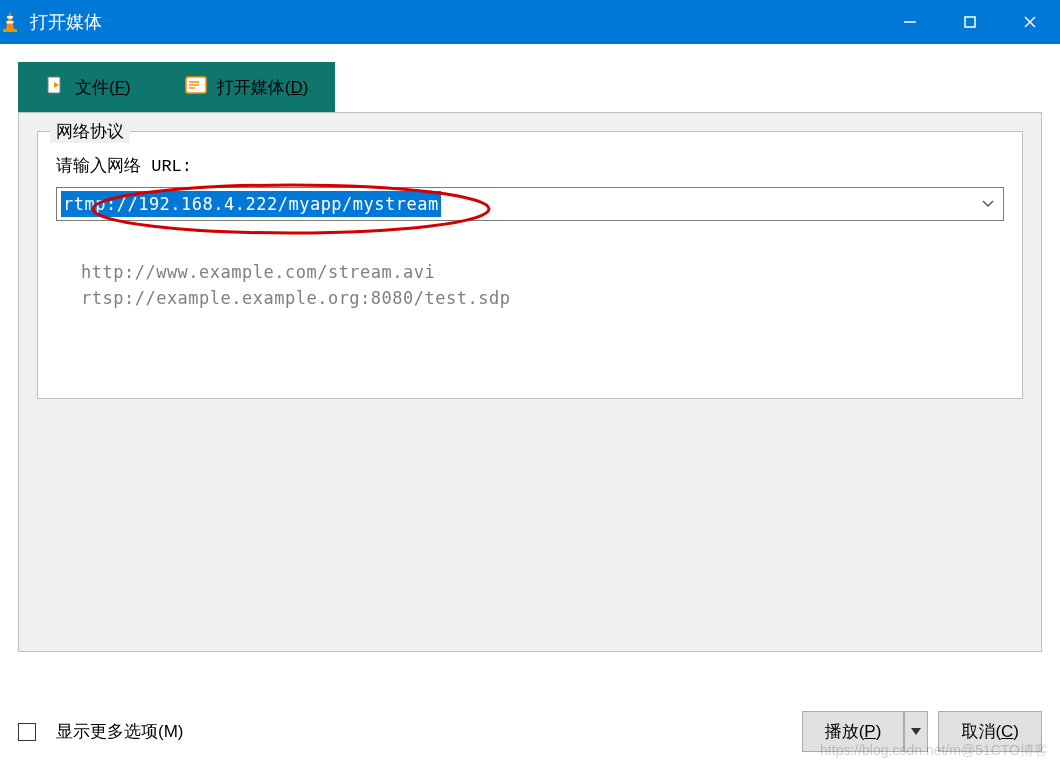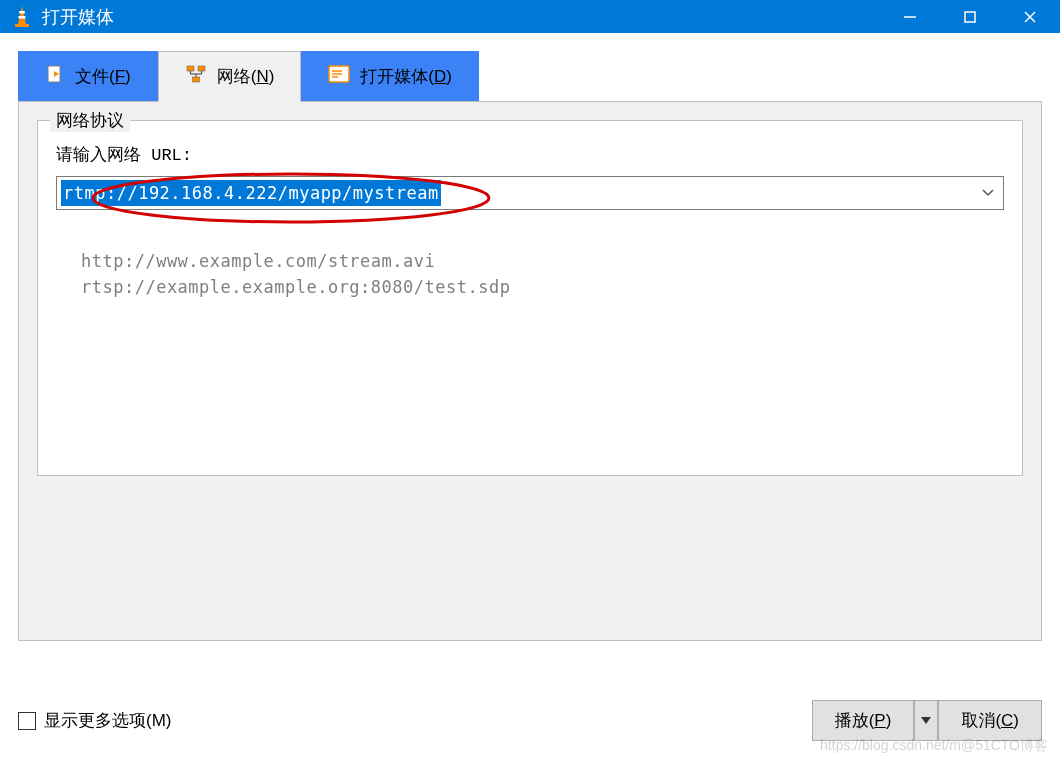--- a/index.html
+++ b/index.html
@@ -11,24 +11,24 @@
       font-family: "Microsoft YaHei", "SimSun", sans-serif;
       font-size: 16px;
       background: #fff;
       width: 1060px;
       height: 768px;
       overflow: hidden;
     }
     .titlebar {
       background: #0078d7;
       color: #fff;
-      height: 33px;
-      display: flex;
-      align-items: center;
-      padding-left: 12px;
+      height: 44px;
+      display: flex;
+      align-items: center;
+      padding-left: 0;
     }
     .titlebar-icon {
       margin-right: 10px;
       display: flex;
       align-items: center;
     }
     .titlebar-title {
       flex: 1;
       font-size: 18px;
       font-weight: normal;
@@ -54,21 +54,21 @@
       display: flex;
       border-bottom: 1px solid transparent;
       position: relative;
       z-index: 2;
     }
     .tab {
       padding: 12px 26px;
       display: flex;
       align-items: center;
       gap: 10px;
-      background: #3b82f6;
+      background: #0f766e;
       border: 1px solid transparent;
       border-bottom: none;
       cursor: pointer;
       font-size: 17px;
       color: #000;
       position: relative;
     }
     .tab.active {
       background: #f0f0f0;
       border: 1px solid #c0c0c0;
@@ -86,21 +86,21 @@
       height: 540px;
       position: relative;
       margin-top: -1px;
       z-index: 1;
     }
     .fieldset {
       border: 1px solid #c0c0c0;
       background: #fff;
       padding: 22px 18px 18px 18px;
       position: relative;
-      height: 356px;
+      height: 268px;
     }
     .fieldset-legend {
       position: absolute;
       top: -12px;
       left: 12px;
       background: #f0f0f0;
       padding: 0 6px;
       font-size: 17px;
       color: #000;
     }
@@ -165,32 +165,33 @@
       bottom: 18px;
       left: 18px;
       right: 18px;
       display: flex;
       align-items: center;
       justify-content: space-between;
     }
     .checkbox-row {
       display: flex;
       align-items: center;
-      gap: 8px;
+      gap: 20px;
       font-size: 17px;
       cursor: pointer;
     }
     .checkbox-box {
       width: 18px;
       height: 18px;
       border: 1.5px solid #333;
       background: #fff;
     }
     .button-row {
       display: flex;
+      gap: 10px;
       align-items: center;
     }
     .btn {
       background: #e1e1e1;
       border: 1px solid #adadad;
       padding: 8px 22px;
       font-size: 17px;
       cursor: pointer;
       display: flex;
       align-items: center;
@@ -209,21 +210,21 @@
       border-top: 1px solid #adadad;
       border-right: 1px solid #adadad;
       border-bottom: 1px solid #adadad;
       display: flex;
       align-items: center;
       cursor: pointer;
     }
     .watermark {
       position: absolute;
       right: 12px;
-      bottom: 4px;
+      bottom: 10px;
       color: rgba(0,0,0,0.18);
       font-size: 14px;
       pointer-events: none;
     }
   </style>
 </head>
 <body>
 
 <div class="titlebar">
   <span class="titlebar-icon">
@@ -258,34 +259,20 @@
 <div class="content-area">
   <div class="tabs">
     <div class="tab">
       <span>
         <svg width="20" height="20" viewBox="0 0 20 20">
             <rect x="3" y="2" width="12" height="16" rx="1" fill="#fff" stroke="#808080"></rect>
             <polygon points="9,7 9,13 14,10" fill="#ff8c00"></polygon>
           </svg>
       </span>
       <span><span>文件(</span><span class="accel">F</span><span>)</span></span>
-    </div>
-    <div class="tab active">
-      <span>
-        <svg width="22" height="20" viewBox="0 0 22 20">
-          <rect x="2" y="2" width="7" height="5" fill="#ff8c00" stroke="#555" stroke-width="0.5"></rect>
-          <rect x="13" y="2" width="7" height="5" fill="#ff8c00" stroke="#555" stroke-width="0.5"></rect>
-          <rect x="7.5" y="13" width="7" height="5" fill="#ff8c00" stroke="#555" stroke-width="0.5"></rect>
-          <line x1="5.5" y1="7" x2="5.5" y2="10" stroke="#555" stroke-width="1.2"></line>
-          <line x1="16.5" y1="7" x2="16.5" y2="10" stroke="#555" stroke-width="1.2"></line>
-          <line x1="5.5" y1="10" x2="16.5" y2="10" stroke="#555" stroke-width="1.2"></line>
-          <line x1="11" y1="10" x2="11" y2="13" stroke="#555" stroke-width="1.2"></line>
-        </svg>
-      </span>
-      <span><span>网络(</span><span class="accel">N</span><span>)</span></span>
     </div>
     <div class="tab">
       <span>
         <svg width="22" height="18" viewBox="0 0 22 18">
             <rect x="1" y="1" width="20" height="16" rx="2" fill="#fff" stroke="#ff8c00" stroke-width="1.5"></rect>
             <line x1="4" y1="6" x2="14" y2="6" stroke="#ff8c00" stroke-width="1.5"></line>
             <line x1="4" y1="9" x2="14" y2="9" stroke="#ff8c00" stroke-width="1.5"></line>
             <line x1="4" y1="12" x2="10" y2="12" stroke="#ff8c00" stroke-width="1.5"></line>
           </svg>
       </span>

